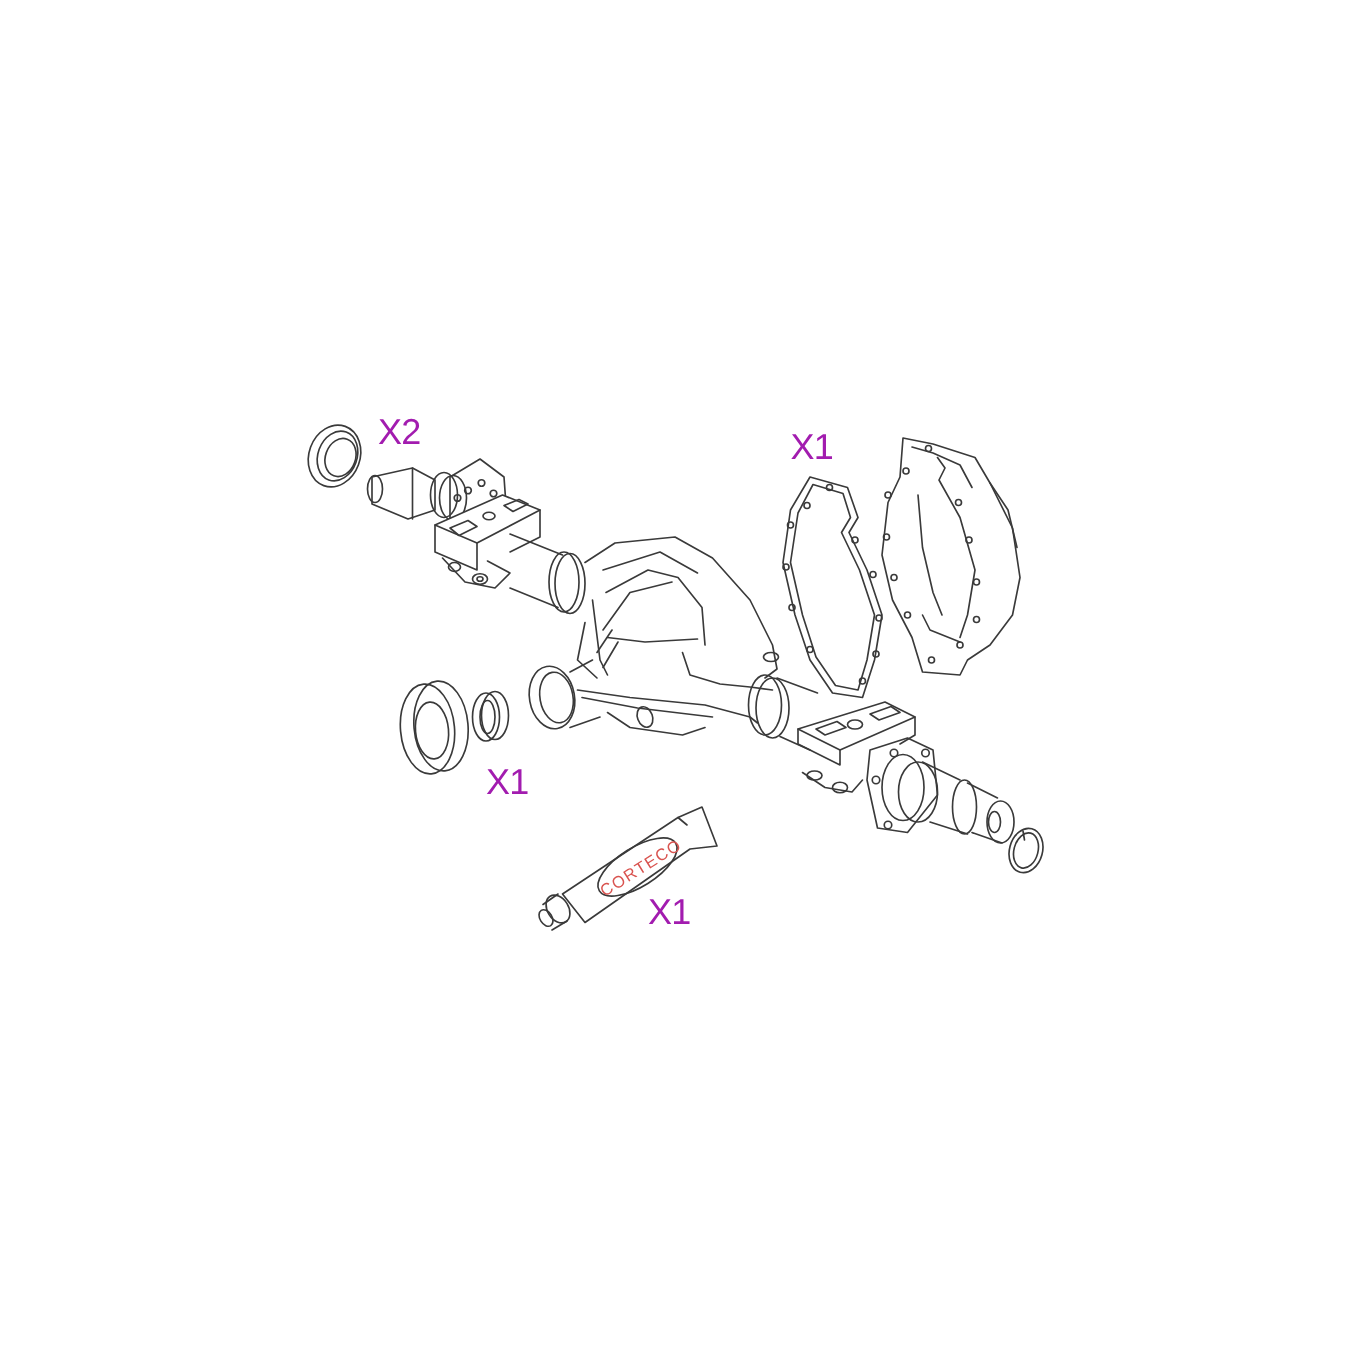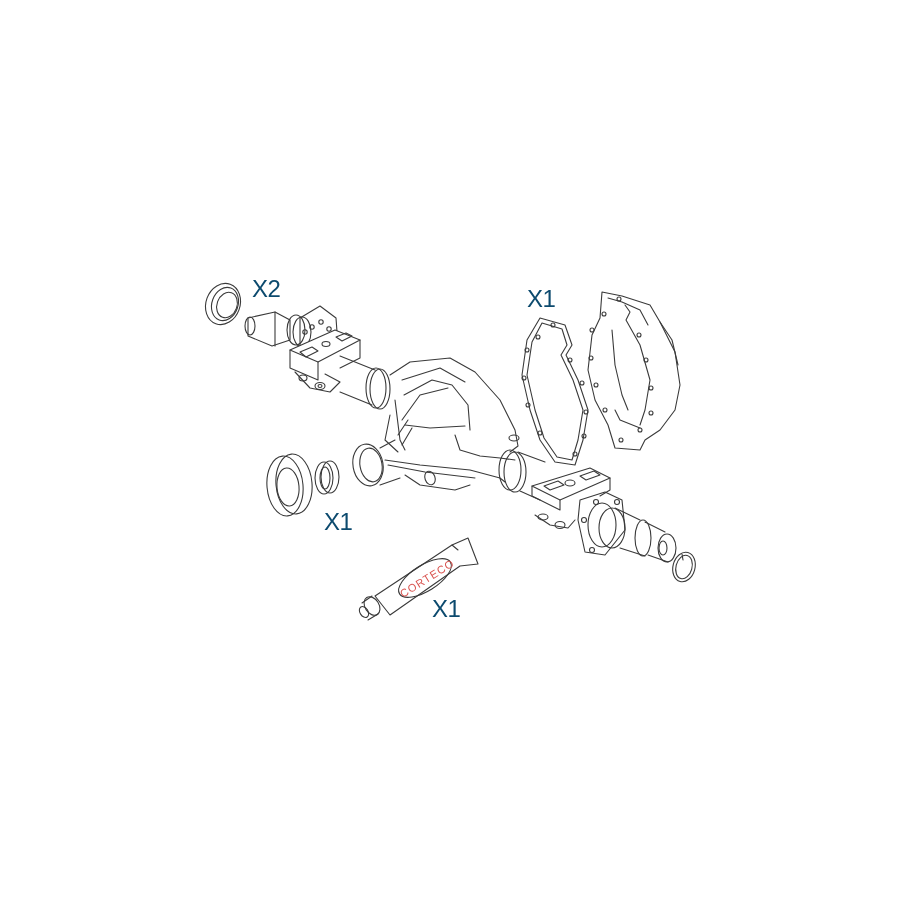--- a/index.html
+++ b/index.html
@@ -1,20 +1,20 @@
 <!DOCTYPE html>
 <html><head>
   <meta charset="utf-8">
   <style>
     html, body { margin: 0; padding: 0; background: #ffffff; }
     body { width: 900px; height: 900px; position: relative; overflow: hidden; }
     #canvas { position: absolute; left: 0; top: 0; width: 900px; height: 900px; }
     .ln { fill: none; stroke: #3a3a3a; stroke-width: 1.1; stroke-linejoin: round; stroke-linecap: round; }
     .fill-w { fill: #ffffff; stroke: #3a3a3a; stroke-width: 1.1; stroke-linejoin: round; }
-    .qty { position: absolute; font-family: "Liberation Sans", sans-serif; font-size: 24px; color: #0c4a6e; letter-spacing: -0.5px; }
+    .qty { position: absolute; font-family: "Liberation Sans", sans-serif; font-size: 24px; color: #a21caf; letter-spacing: -0.5px; }
     .brand { font-family: "Liberation Sans", sans-serif; font-size: 11px; fill: #d9534f; letter-spacing: 1px; }
   </style>
 </head>
 <body>
 
 <div id="canvas">
   <svg width="900" height="900" viewBox="0 0 900 900" xmlns="http://www.w3.org/2000/svg">
 
     <g>
       <ellipse class="ln" cx="223" cy="304" rx="17" ry="21" transform="rotate(20 223 304)"></ellipse>

